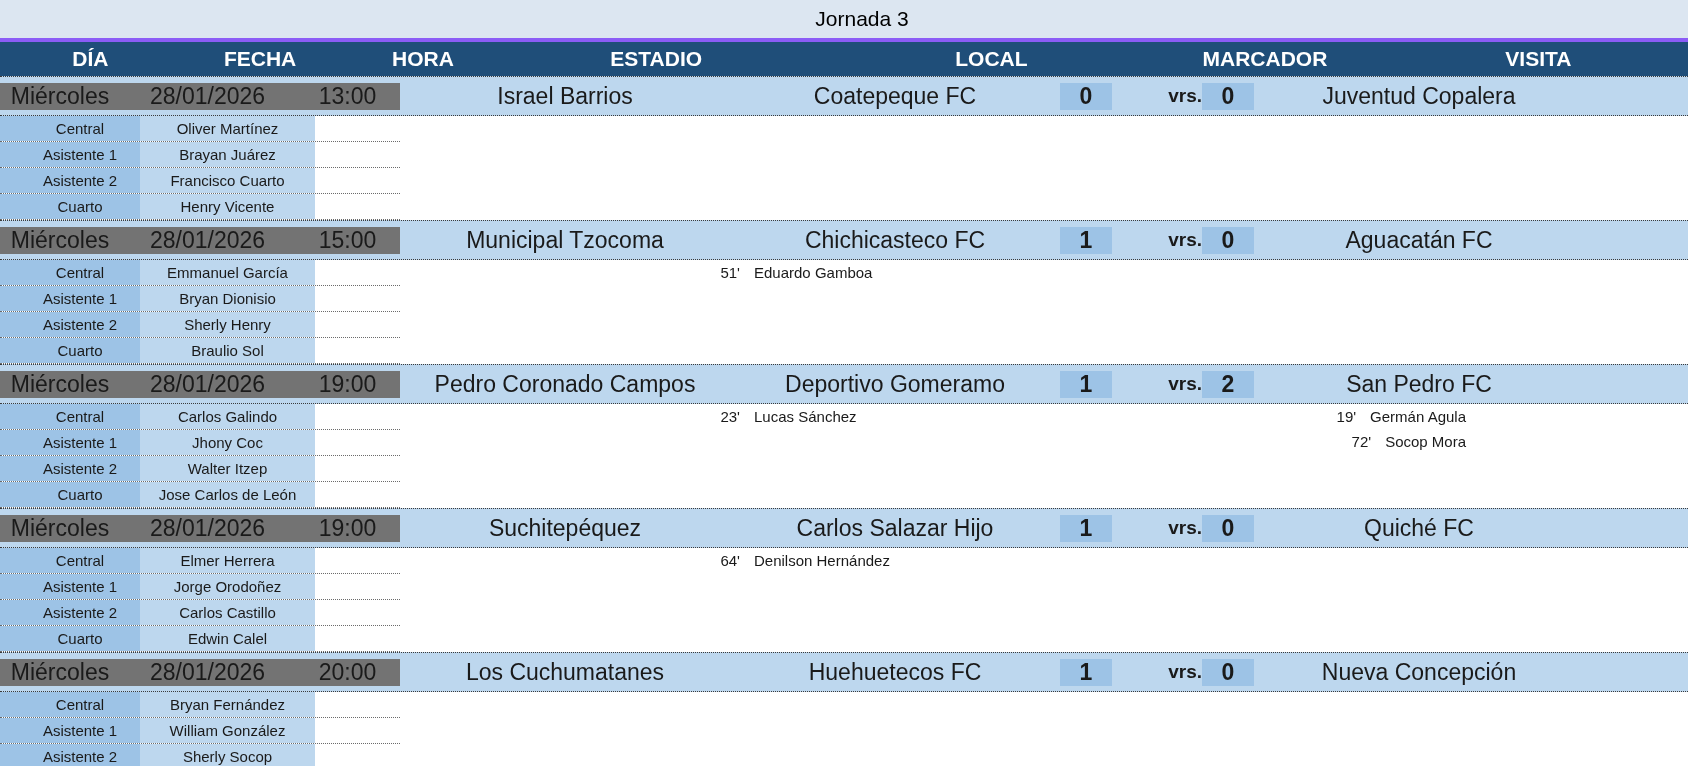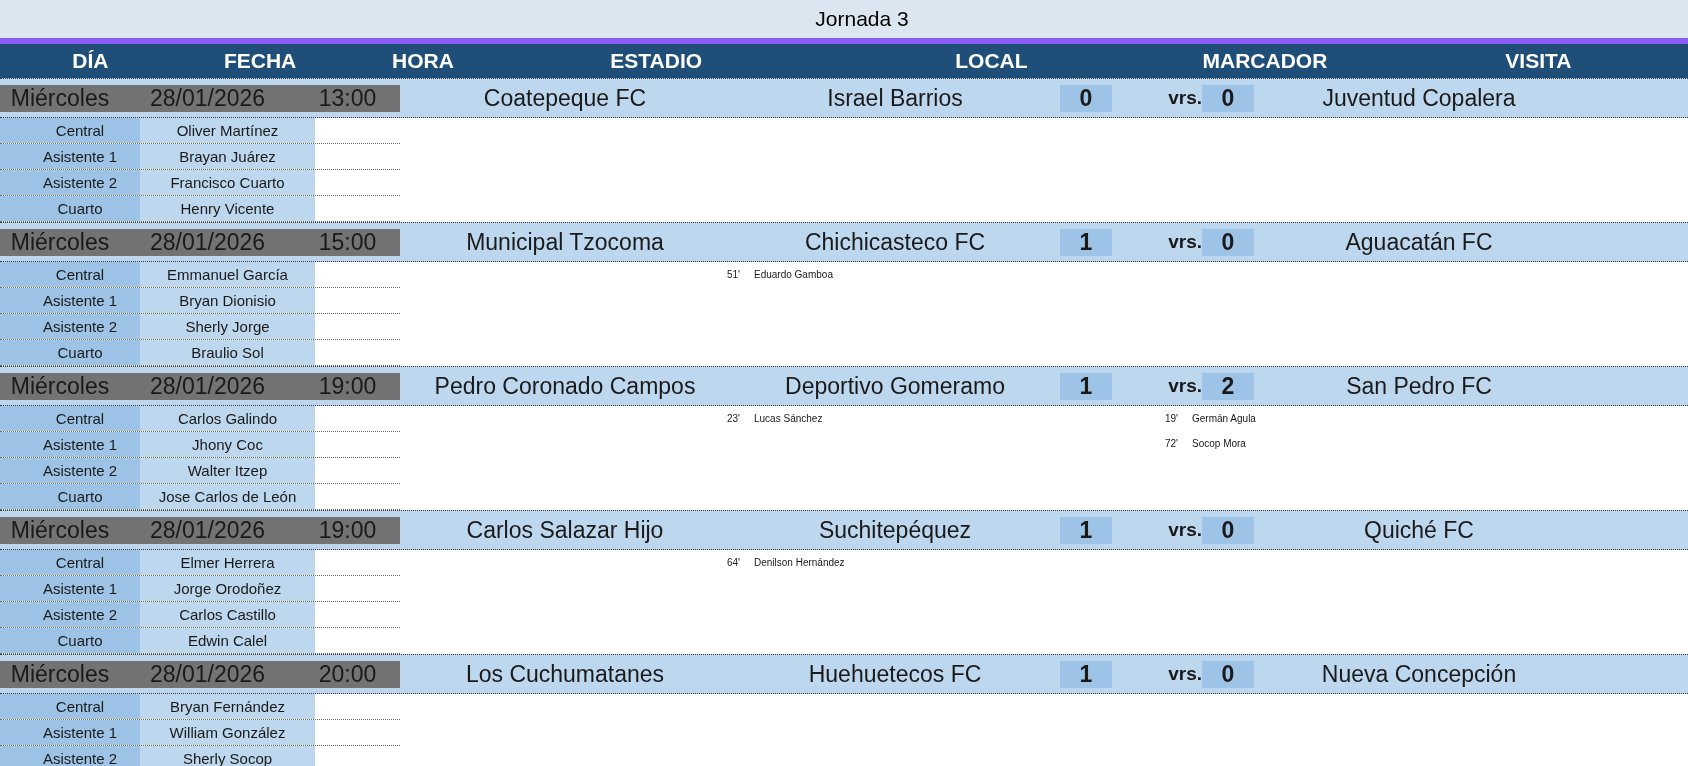--- a/index.html
+++ b/index.html
@@ -19,21 +19,21 @@
   }
   
   .title-row {
     height: 38px;
     background: #dce6f1;
     display: flex;
     align-items: center;
     justify-content: center;
     font-size: 21px;
     color: #000;
-    border-bottom: 6px solid #8b5cf6;
+    border-bottom: 4px solid #8b5cf6;
     padding-left: 36px;
   }
   
   .header-row {
     display: flex;
     height: 34px;
     background: #1f4e79;
     color: #ffffff;
     font-weight: bold;
     font-size: 21px;
@@ -137,27 +137,27 @@
   .scorer-col {
     position: relative;
   }
   .scorer-col.local  { width: 542px; flex: 0 0 542px; }
   .scorer-col.spacer { width: 194px; flex: 0 0 194px; }
   .scorer-col.visita { width: 330px; flex: 0 0 330px; }
   .scorer-line {
     display: flex;
     height: 25px;
     align-items: center;
-    font-size: 10px;
+    font-size: 15px;
     color: #1a1a1a;
   }
   .scorer-col.local .scorer-line { justify-content: flex-end; padding-right: 18px; }
   .scorer-col.local .sc-min { width: 34px; text-align: right; margin-right: 14px; }
   .scorer-col.local .sc-name { text-align: left; min-width: 170px; }
-  .scorer-col.visita .scorer-line { justify-content: flex-start; padding-left: 8px; }
+  .scorer-col.visita .scorer-line { justify-content: flex-end; padding-left: 8px; }
   .scorer-col.visita .sc-min { width: 34px; text-align: right; margin-right: 14px; }
   .scorer-col.visita .sc-name { text-align: left; }
 </style>
 </head>
 <body>
 
 <div class="sheet">
 
   <div class="title-row">Jornada 3</div>
 
@@ -170,22 +170,22 @@
     <div class="cell" style="width:194px">MARCADOR</div>
     <div class="cell c-visita">VISITA</div>
   </div>
 
   <div id="rows-container">
       <div>
         <div class="match-row">
           <div class="cell c-dia">Miércoles</div>
           <div class="cell c-fecha">28/01/2026</div>
           <div class="cell c-hora">13:00</div>
+          <div class="cell c-estadio">Israel Barrios</div>
           <div class="cell c-local">Coatepeque FC</div>
-          <div class="cell c-estadio">Israel Barrios</div>
           <div class="cell c-gl">0</div>
           <div class="cell c-vrs">vrs.</div>
           <div class="cell c-gv">0</div>
           <div class="cell c-visita">Juventud Copalera</div>
         </div>
         <div class="detail-block">
           <div class="officials">
             <div class="off-row">
               <div class="off-role">Central</div>
               <div class="off-name">Oliver Martínez</div>
@@ -233,21 +233,21 @@
               <div class="off-name">Emmanuel García</div>
               <div class="off-pad"></div>
             </div>
             <div class="off-row">
               <div class="off-role">Asistente 1</div>
               <div class="off-name">Bryan Dionisio</div>
               <div class="off-pad"></div>
             </div>
             <div class="off-row">
               <div class="off-role">Asistente 2</div>
-              <div class="off-name">Sherly Jorge</div>
+              <div class="off-name">Sherly Henry</div>
               <div class="off-pad"></div>
             </div>
             <div class="off-row">
               <div class="off-role">Cuarto</div>
               <div class="off-name">Braulio Sol</div>
               <div class="off-pad"></div>
             </div>
           </div>
           <div class="scorers">
             <div class="scorer-col local">
@@ -315,22 +315,22 @@
               </div>
             </div>
           </div>
         </div>
       </div>
       <div>
         <div class="match-row">
           <div class="cell c-dia">Miércoles</div>
           <div class="cell c-fecha">28/01/2026</div>
           <div class="cell c-hora">19:00</div>
+          <div class="cell c-local">Suchitepéquez</div>
           <div class="cell c-estadio">Carlos Salazar Hijo</div>
-          <div class="cell c-local">Suchitepéquez</div>
           <div class="cell c-gl">1</div>
           <div class="cell c-vrs">vrs.</div>
           <div class="cell c-gv">0</div>
           <div class="cell c-visita">Quiché FC</div>
         </div>
         <div class="detail-block">
           <div class="officials">
             <div class="off-row">
               <div class="off-role">Central</div>
               <div class="off-name">Elmer Herrera</div>

